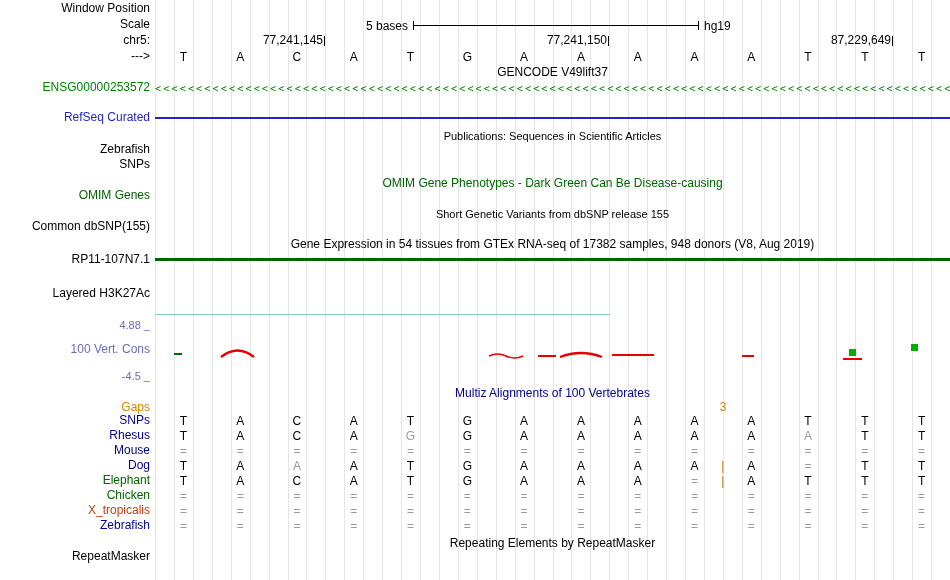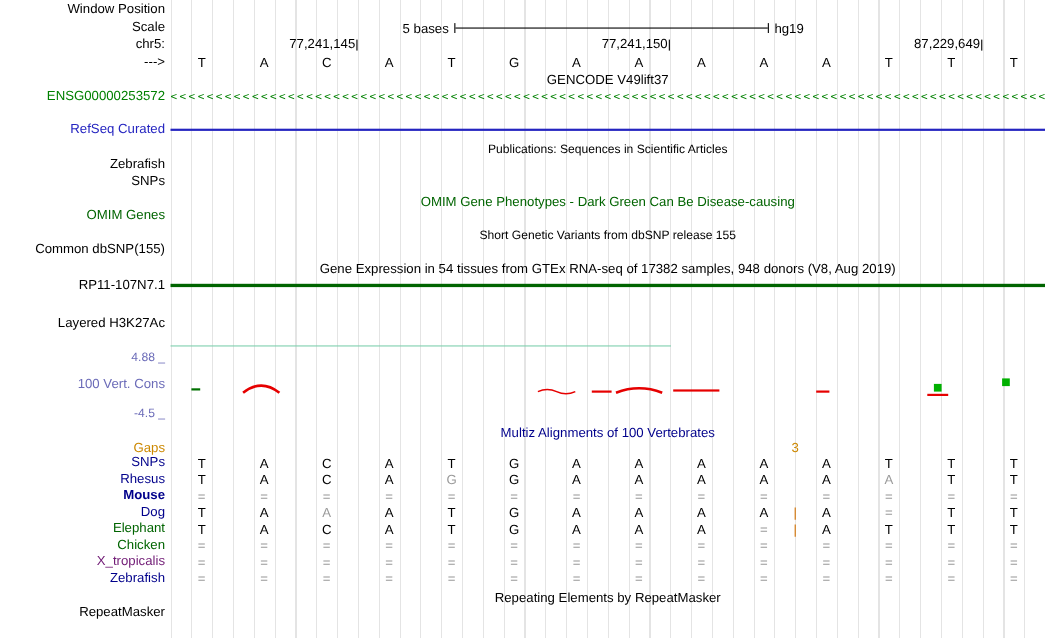--- a/index.html
+++ b/index.html
@@ -138,21 +138,21 @@
       <span class="base" style="left: 410.536px; top: 429px; color: rgb(154, 154, 154);">G</span>
       <span class="base" style="left: 467.321px; top: 429px; color: rgb(0, 0, 0);">G</span>
       <span class="base" style="left: 524.107px; top: 429px; color: rgb(0, 0, 0);">A</span>
       <span class="base" style="left: 580.893px; top: 429px; color: rgb(0, 0, 0);">A</span>
       <span class="base" style="left: 637.679px; top: 429px; color: rgb(0, 0, 0);">A</span>
       <span class="base" style="left: 694.464px; top: 429px; color: rgb(0, 0, 0);">A</span>
       <span class="base" style="left: 751.25px; top: 429px; color: rgb(0, 0, 0);">A</span>
       <span class="base" style="left: 808.036px; top: 429px; color: rgb(154, 154, 154);">A</span>
       <span class="base" style="left: 864.821px; top: 429px; color: rgb(0, 0, 0);">T</span>
       <span class="base" style="left: 921.607px; top: 429px; color: rgb(0, 0, 0);">T</span>
-      <div class="lbl" style="top: 444px; color: rgb(0, 0, 139); font-weight: bold;">Mouse</div>
+      <div class="lbl" style="top: 444px; color: rgb(0, 0, 139);">Mouse</div>
       <span class="base" style="left: 183.393px; top: 444px; color: rgb(154, 154, 154);">=</span>
       <span class="base" style="left: 240.179px; top: 444px; color: rgb(154, 154, 154);">=</span>
       <span class="base" style="left: 296.964px; top: 444px; color: rgb(154, 154, 154);">=</span>
       <span class="base" style="left: 353.75px; top: 444px; color: rgb(154, 154, 154);">=</span>
       <span class="base" style="left: 410.536px; top: 444px; color: rgb(154, 154, 154);">=</span>
       <span class="base" style="left: 467.321px; top: 444px; color: rgb(154, 154, 154);">=</span>
       <span class="base" style="left: 524.107px; top: 444px; color: rgb(154, 154, 154);">=</span>
       <span class="base" style="left: 580.893px; top: 444px; color: rgb(154, 154, 154);">=</span>
       <span class="base" style="left: 637.679px; top: 444px; color: rgb(154, 154, 154);">=</span>
       <span class="base" style="left: 694.464px; top: 444px; color: rgb(154, 154, 154);">=</span>
@@ -200,21 +200,21 @@
       <span class="base" style="left: 410.536px; top: 489px; color: rgb(154, 154, 154);">=</span>
       <span class="base" style="left: 467.321px; top: 489px; color: rgb(154, 154, 154);">=</span>
       <span class="base" style="left: 524.107px; top: 489px; color: rgb(154, 154, 154);">=</span>
       <span class="base" style="left: 580.893px; top: 489px; color: rgb(154, 154, 154);">=</span>
       <span class="base" style="left: 637.679px; top: 489px; color: rgb(154, 154, 154);">=</span>
       <span class="base" style="left: 694.464px; top: 489px; color: rgb(154, 154, 154);">=</span>
       <span class="base" style="left: 751.25px; top: 489px; color: rgb(154, 154, 154);">=</span>
       <span class="base" style="left: 808.036px; top: 489px; color: rgb(154, 154, 154);">=</span>
       <span class="base" style="left: 864.821px; top: 489px; color: rgb(154, 154, 154);">=</span>
       <span class="base" style="left: 921.607px; top: 489px; color: rgb(154, 154, 154);">=</span>
-      <div class="lbl" style="top: 504px; color: #701a75;">X_tropicalis</div>
+      <div class="lbl" style="top: 504px; color: #c2410c;">X_tropicalis</div>
       <span class="base" style="left: 183.393px; top: 504px; color: rgb(154, 154, 154);">=</span>
       <span class="base" style="left: 240.179px; top: 504px; color: rgb(154, 154, 154);">=</span>
       <span class="base" style="left: 296.964px; top: 504px; color: rgb(154, 154, 154);">=</span>
       <span class="base" style="left: 353.75px; top: 504px; color: rgb(154, 154, 154);">=</span>
       <span class="base" style="left: 410.536px; top: 504px; color: rgb(154, 154, 154);">=</span>
       <span class="base" style="left: 467.321px; top: 504px; color: rgb(154, 154, 154);">=</span>
       <span class="base" style="left: 524.107px; top: 504px; color: rgb(154, 154, 154);">=</span>
       <span class="base" style="left: 580.893px; top: 504px; color: rgb(154, 154, 154);">=</span>
       <span class="base" style="left: 637.679px; top: 504px; color: rgb(154, 154, 154);">=</span>
       <span class="base" style="left: 694.464px; top: 504px; color: rgb(154, 154, 154);">=</span>

